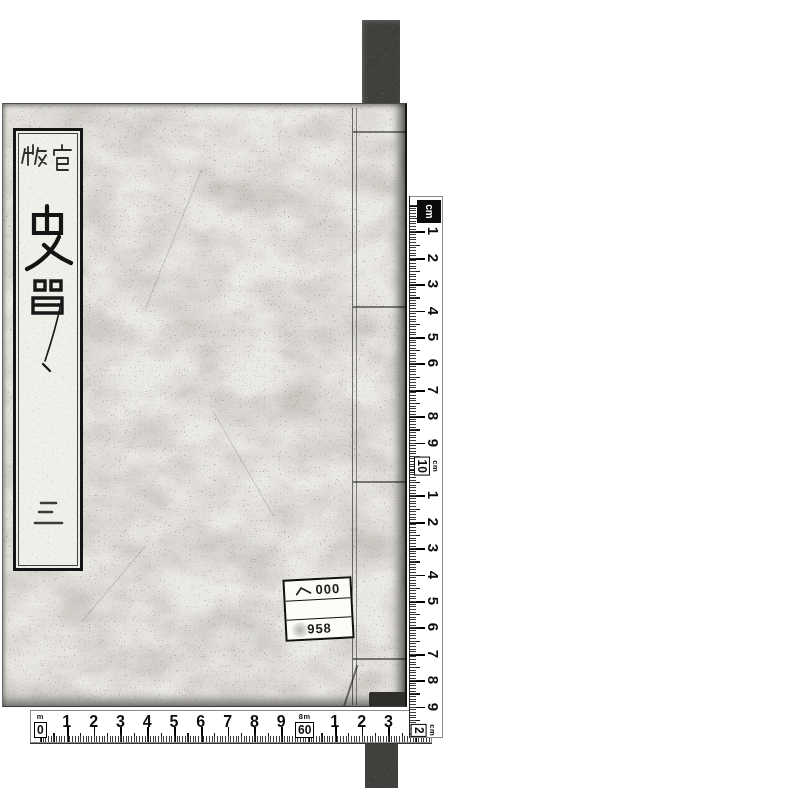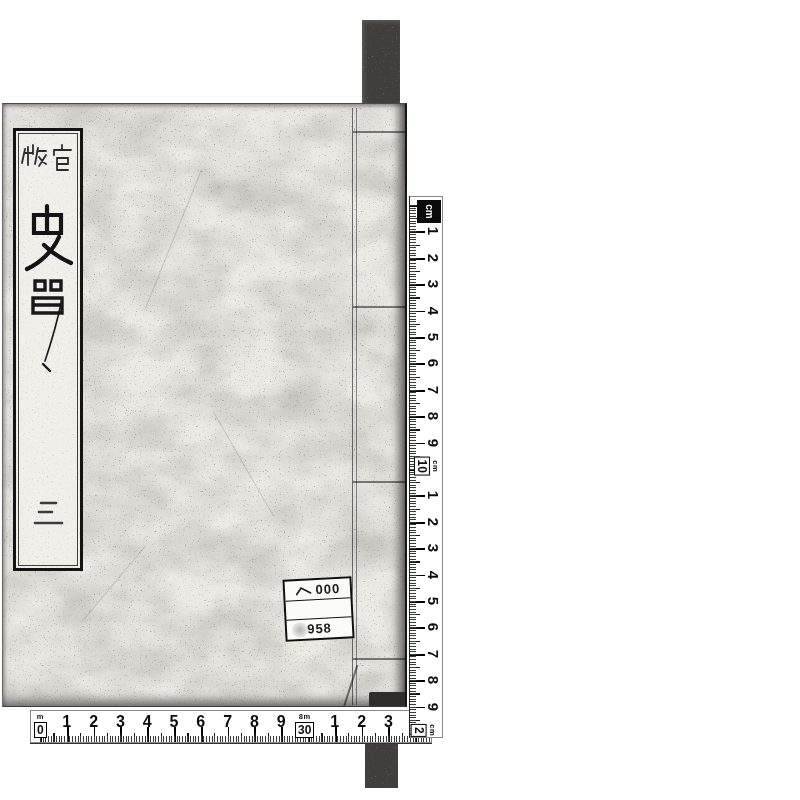--- a/index.html
+++ b/index.html
@@ -241,19 +241,19 @@
         <div class="hnum" style="left: 185.6px;">7</div>
         <div class="hnum" style="left: 212.4px;">8</div>
         <div class="hnum" style="left: 239.2px;">9</div>
         <div class="hnum" style="left: 292.8px;">1</div>
         <div class="hnum" style="left: 319.6px;">2</div>
         <div class="hnum" style="left: 346.4px;">3</div>
       </div>
     <div class="dbox" style="left:264px;top:2px;">
       <div class="mark">
         <span class="sub">8m</span>
-        <span class="boxed">30</span>
+        <span class="boxed">60</span>
       </div>
     </div>
     <div class="arrow-left"></div>
   </div>
 
 </div>
 
 </body></html>

